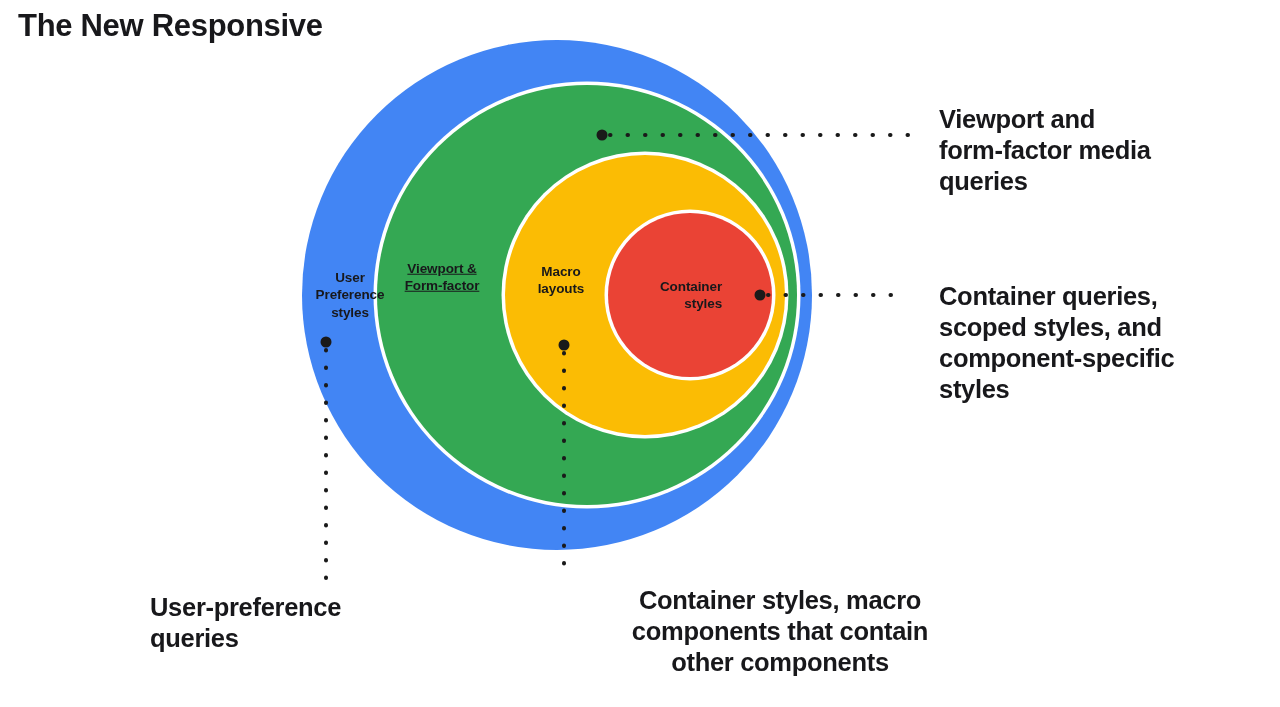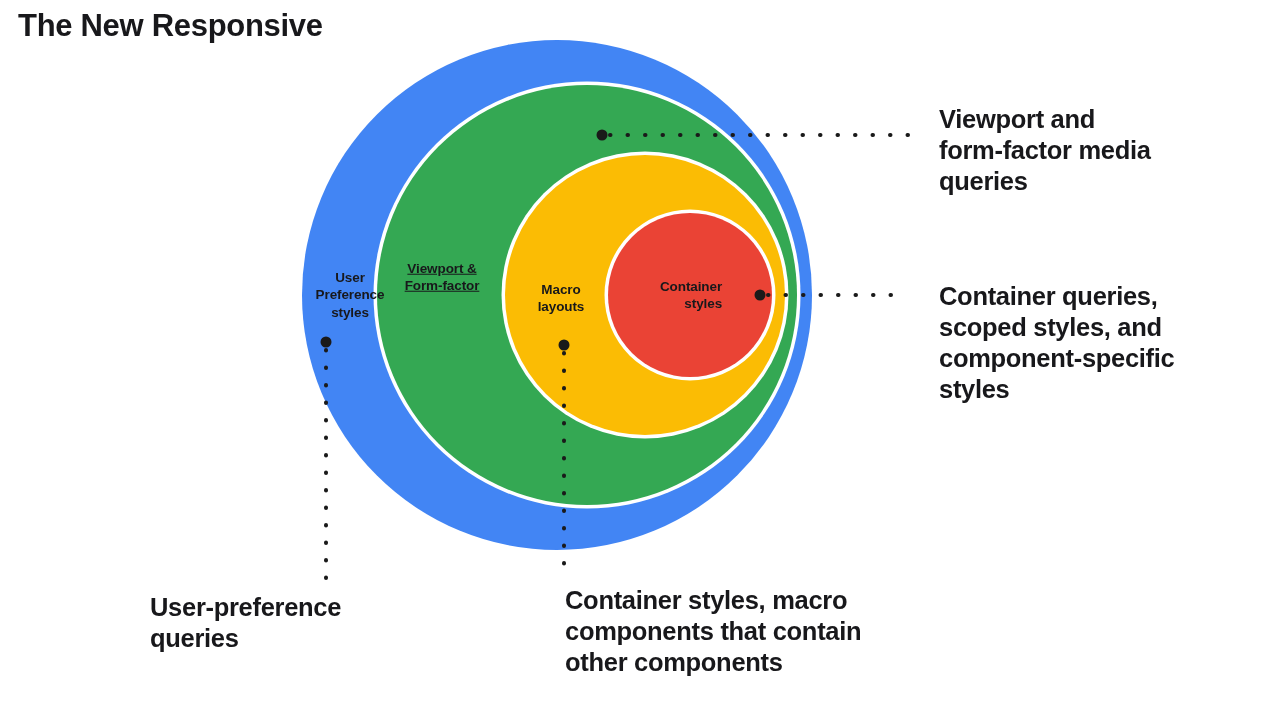--- a/index.html
+++ b/index.html
@@ -53,21 +53,21 @@
     font-weight: bold;
     line-height: 1.22;
     letter-spacing: -0.3px;
     color: #18181b;
     white-space: pre-line;
   }
 
   #annotation-viewport  { left: 939px; top: 104px; width: 330px; }
   #annotation-container { left: 939px; top: 281px; width: 340px; }
   #annotation-userpref  { left: 150px; top: 592px; width: 300px; }
-  #annotation-macro     { left: 565px; top: 585px; width: 430px; }
+  #annotation-macro     { left: 565px; top: 585px; width: 430px; text-align: center; }
 </style>
 </head>
 <body>
 
 <div id="page-title">The New Responsive</div>
 
 <svg id="diagram-svg" viewBox="0 0 1280 707" xmlns="http://www.w3.org/2000/svg">
 
   <circle cx="557" cy="295" r="255" fill="#4285F4"></circle>
 
@@ -101,21 +101,21 @@
   </g>
 </svg>
 
 <div class="circle-label" id="label-user-preference" style="left:326px; top:295px;margin-left:24px;">User
 Preference
 styles</div>
 
 <div class="circle-label" id="label-viewport-form-factor" style="left:442px; top:277px;text-decoration:underline;">Viewport &amp;
 Form-factor</div>
 
-<div class="circle-label" id="label-macro-layouts" style="left:561px; top:298px;">Macro
+<div class="circle-label" id="label-macro-layouts" style="left:561px; top:280px;">Macro
 layouts</div>
 
 <div class="circle-label" id="label-container-styles" style="left:691px; top:295px;text-align:right;">Container
 styles</div>
 
 <div class="annotation" id="annotation-viewport">Viewport and
 form-factor media
 queries</div>
 
 <div class="annotation" id="annotation-container">Container queries,

